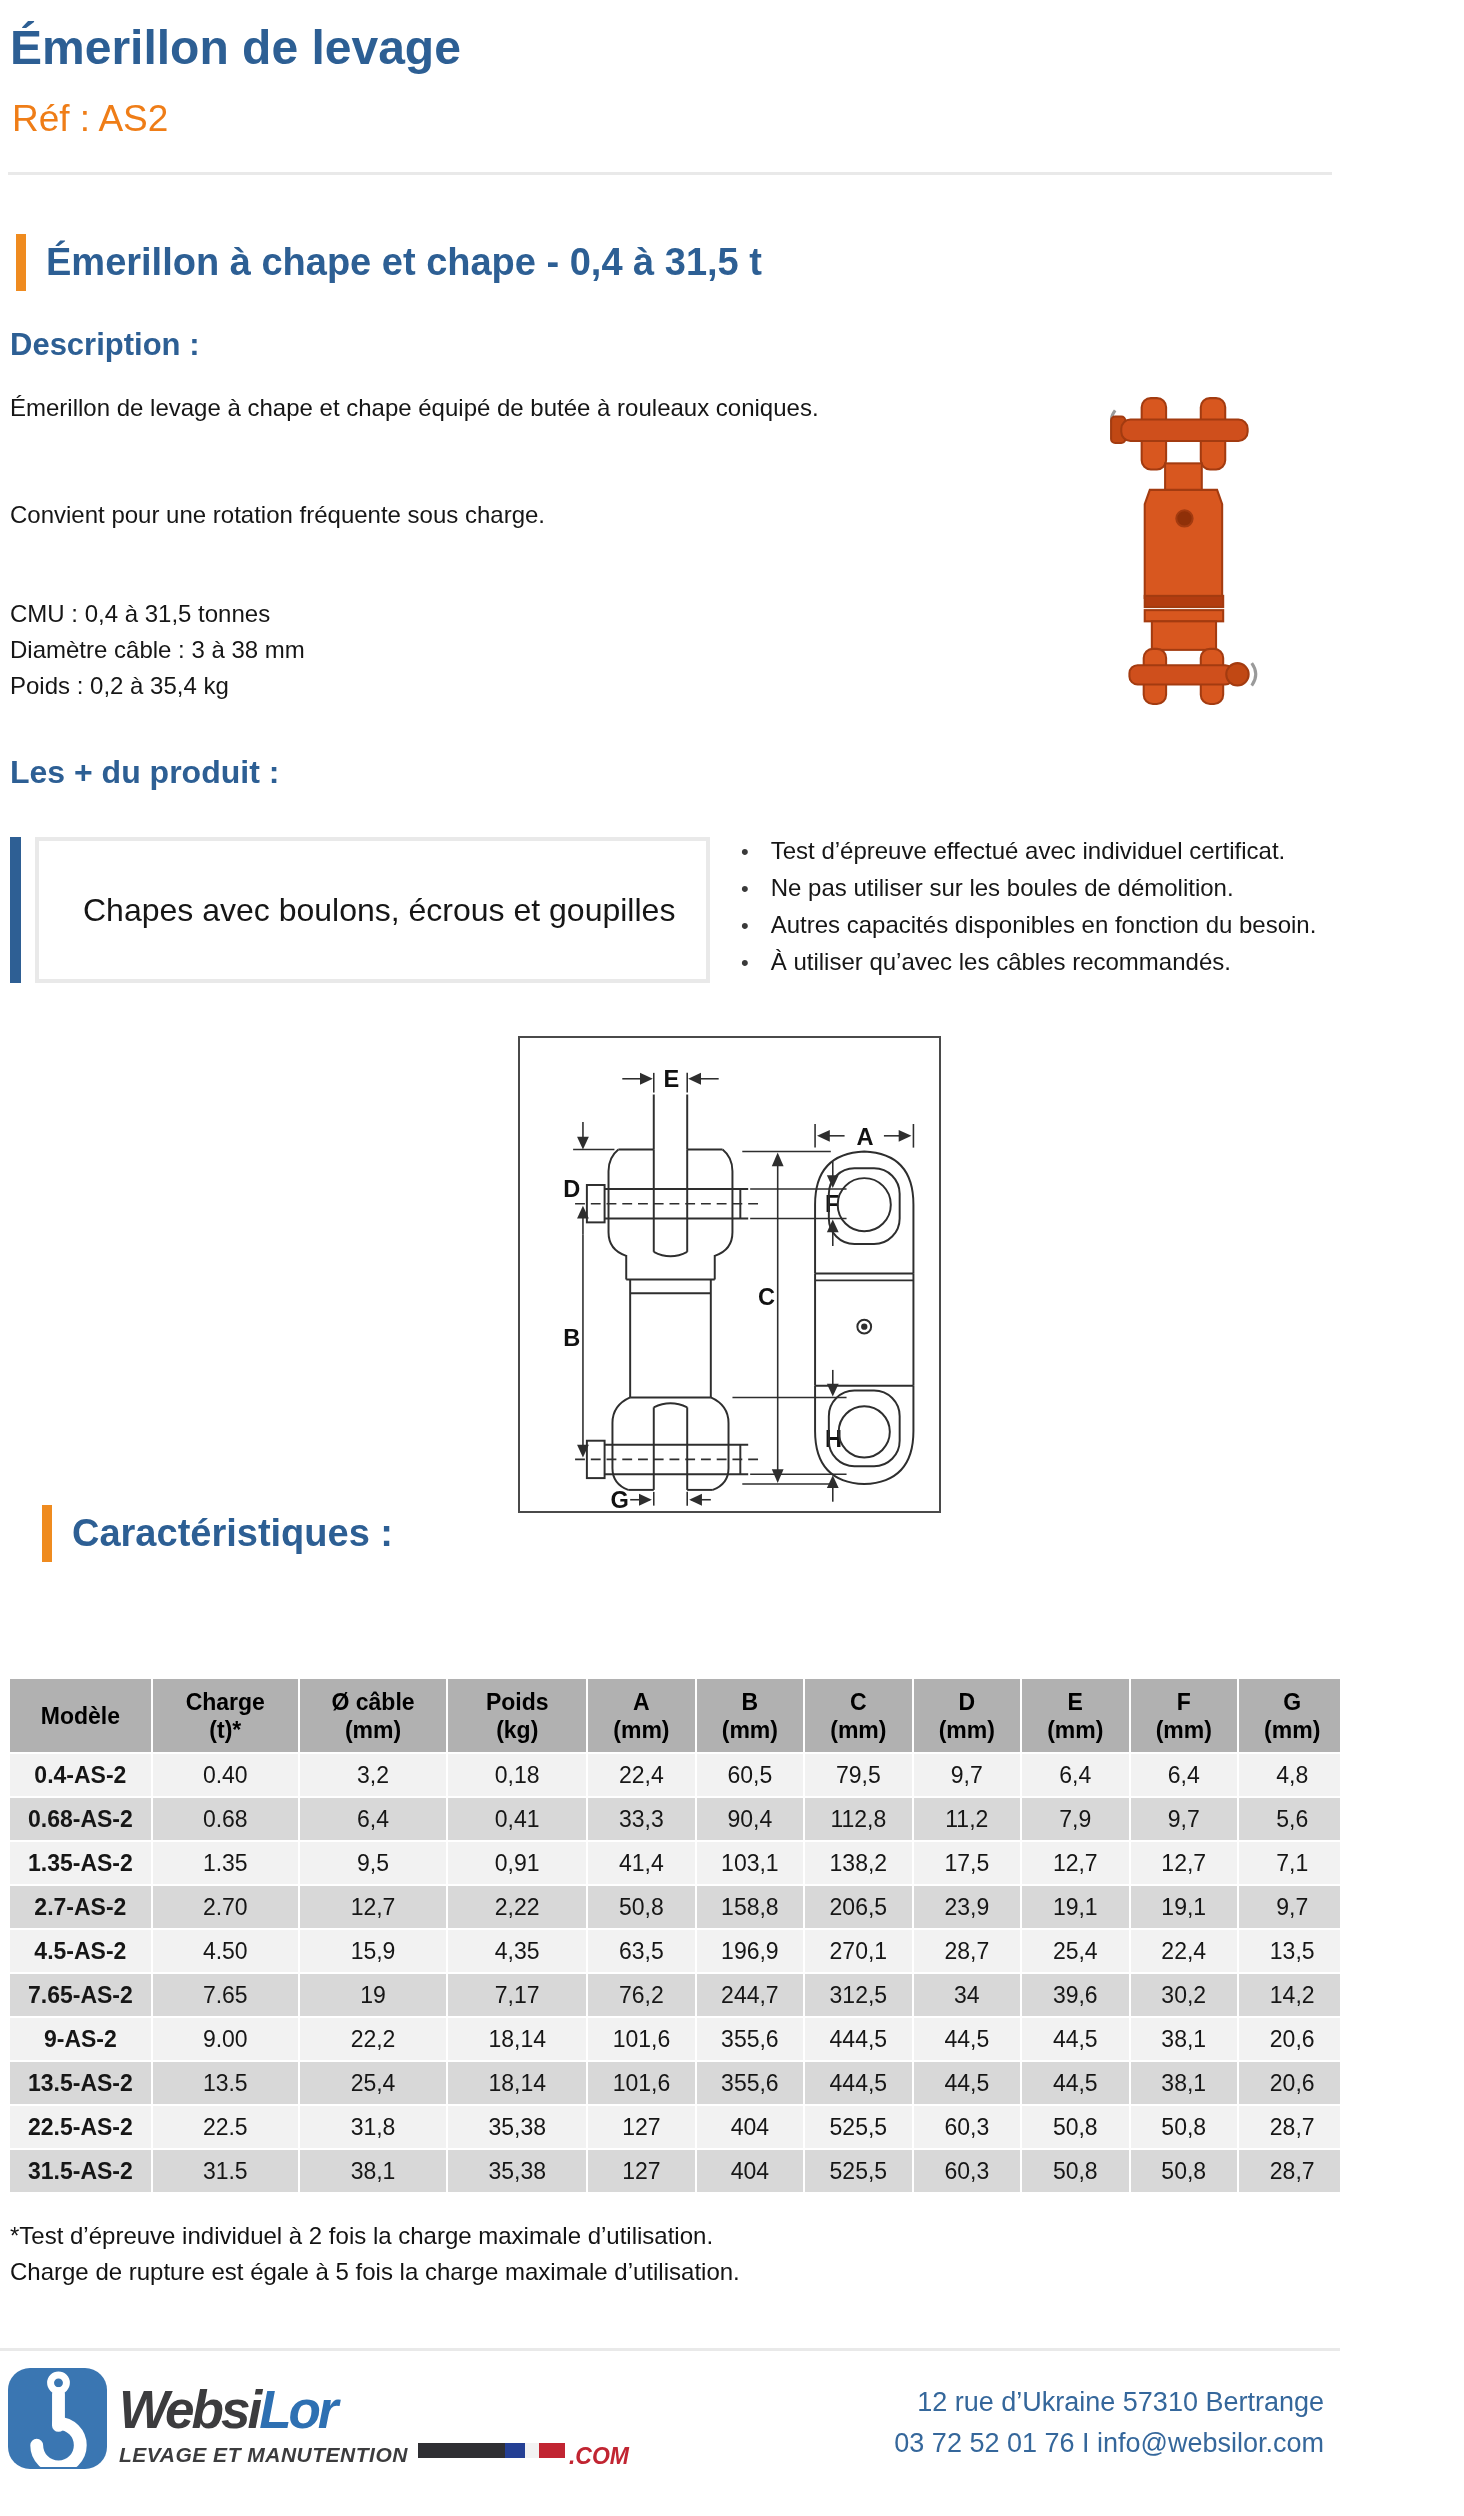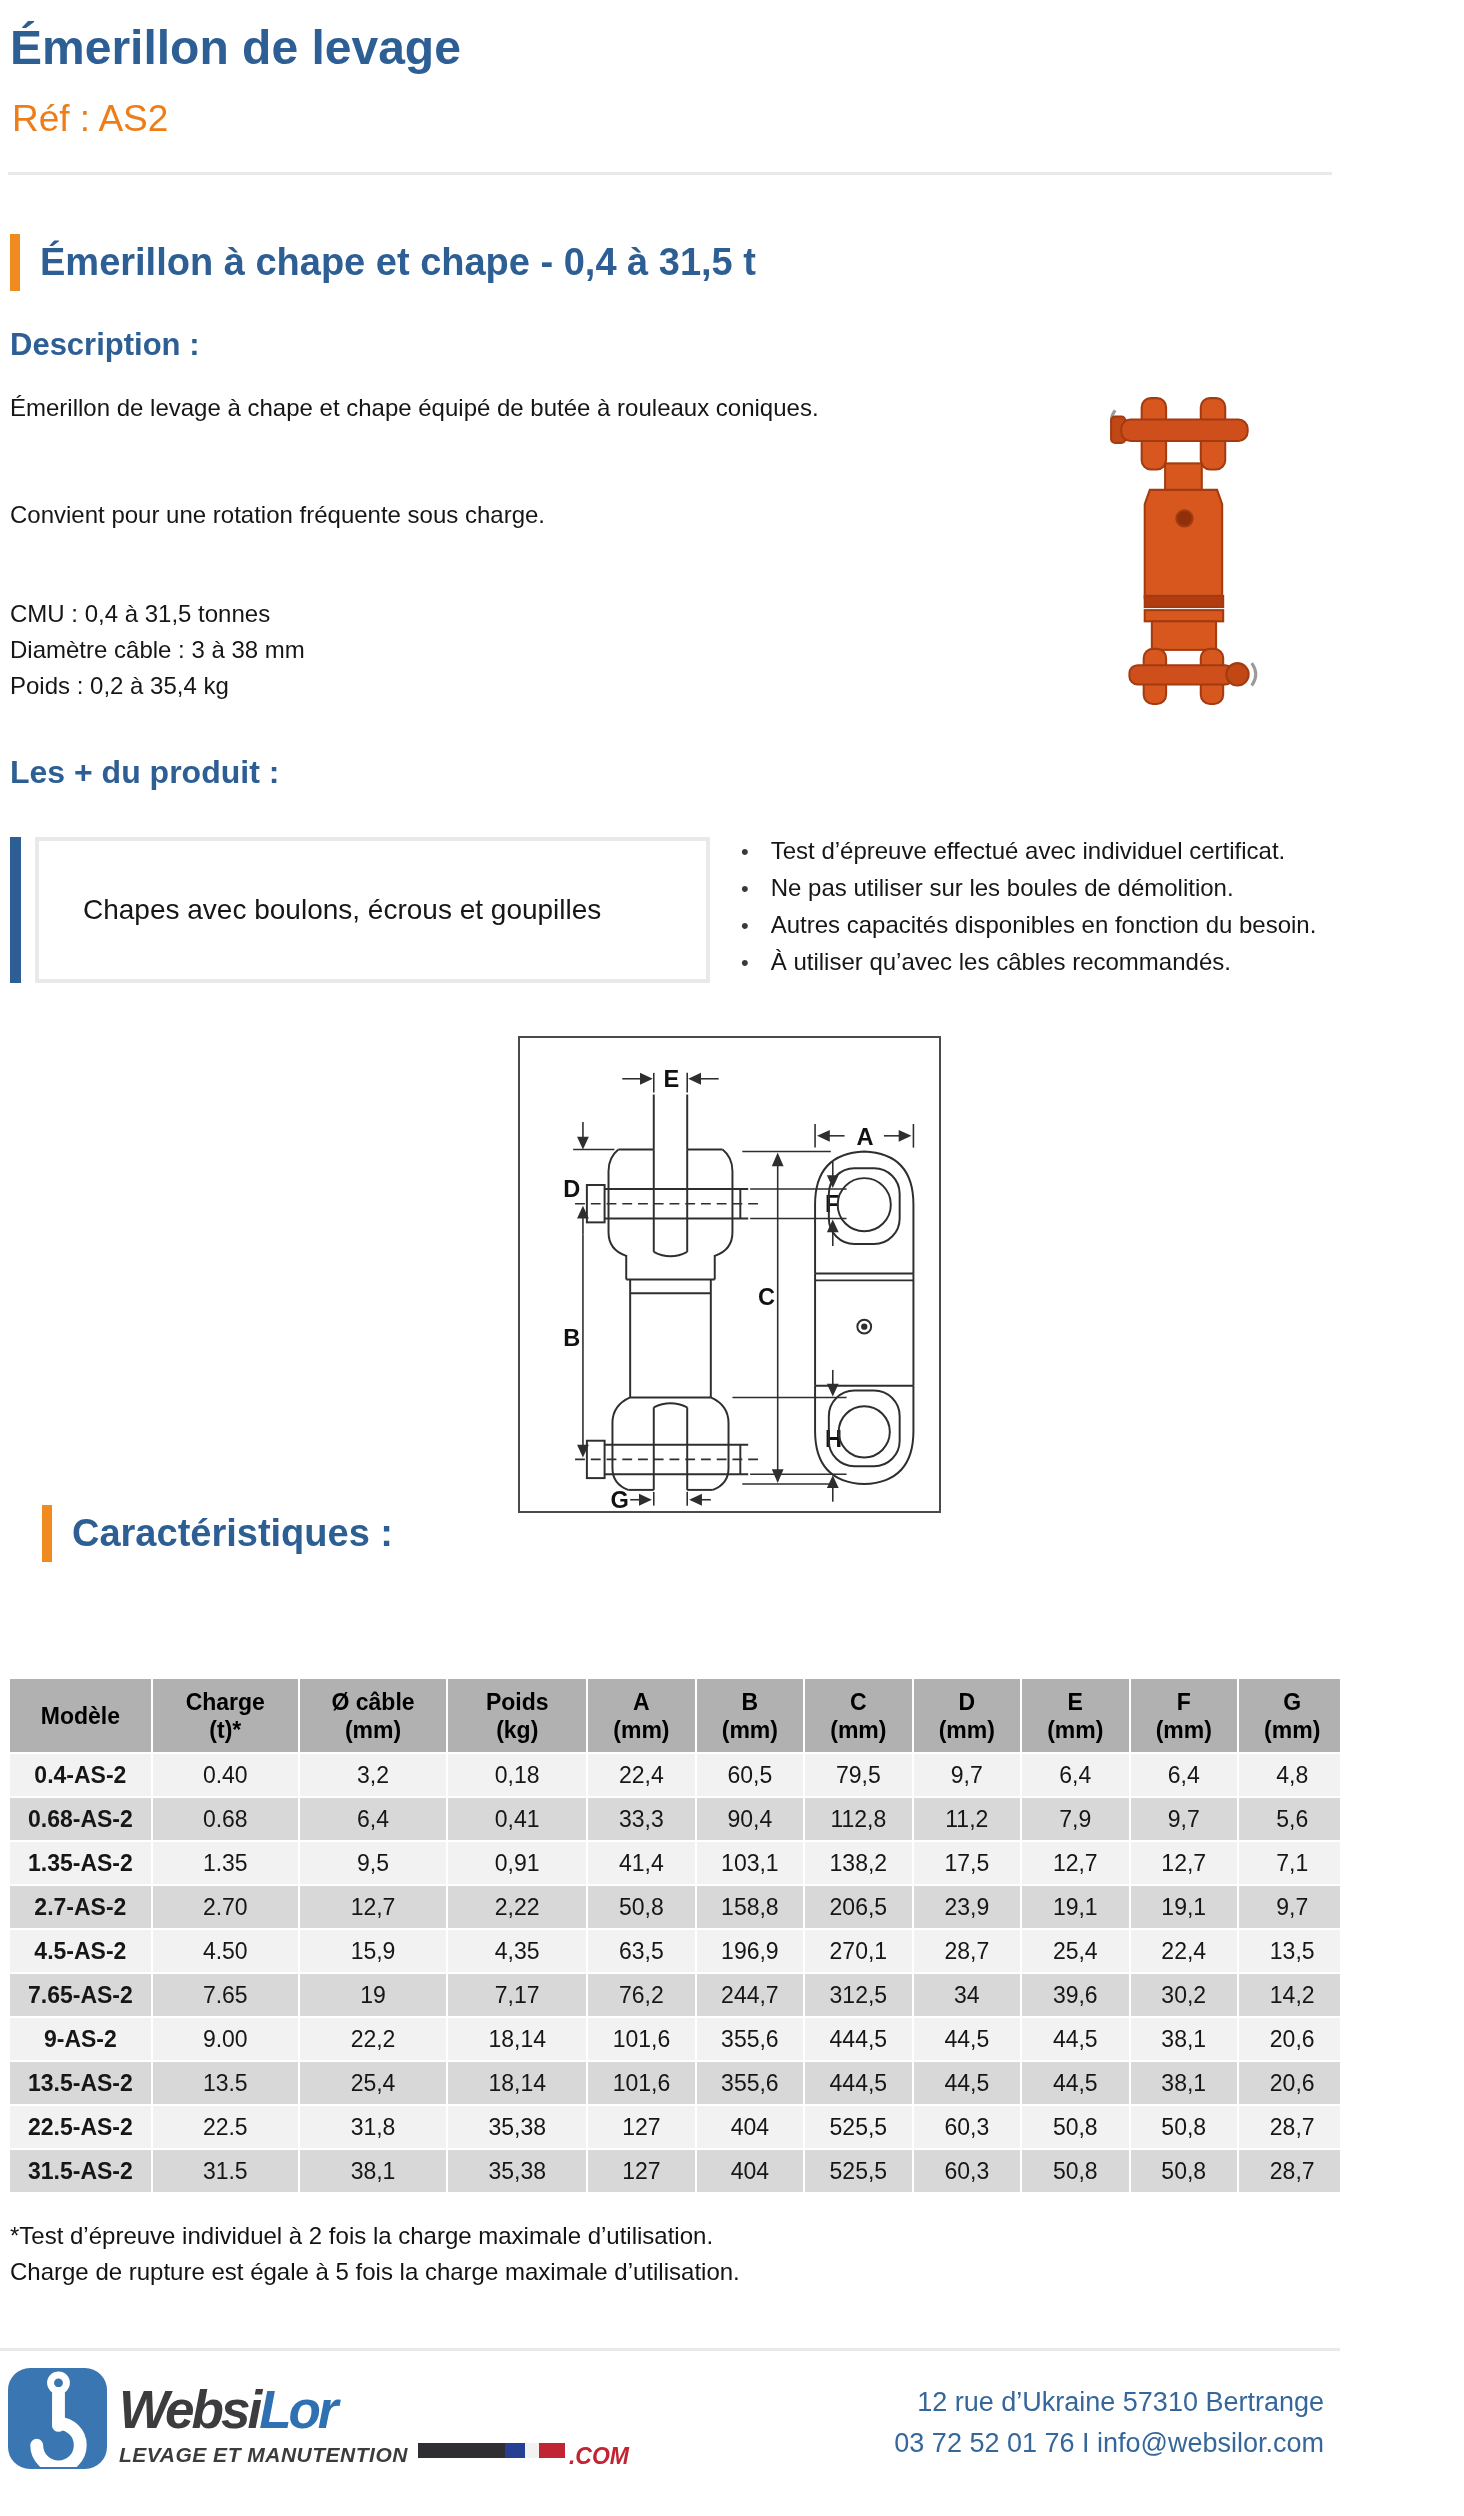--- a/index.html
+++ b/index.html
@@ -9,37 +9,37 @@
 
   .page-title { position:absolute; left:10px; top:20px; font-size:48px; font-weight:700; color:#2d5f94; }
   .page-ref   { position:absolute; left:12px; top:98px; font-size:37px; color:#ef7d17; }
   .divider    { position:absolute; left:8px; right:8px; height:3px; background:#e9e9e9; }
   .divider-1  { top:172px; }
   .divider-2  { top:2348px; left:0; right:0; }
 
   .section-head { position:absolute; left:10px; display:flex; align-items:center; }
   .section-head .bar { width:10px; height:57px; background:#ef8b1f; margin-right:20px; }
   .section-head .txt { font-size:38px; font-weight:600; color:#2d5f94; }
-  .section-1 { top:234px; }
+  .section-1 { top:234px;margin-left:6px; }
   .section-2 { top:1505px;padding-left:32px; }
 
   .sub-head { position:absolute; left:10px; font-size:31px; font-weight:600; color:#2d5f94; }
   .desc-head { top:327px; }
   .plus-head { top:754px; font-size:32px; }
 
   .para { position:absolute; left:10px; font-size:24px; color:#161616; }
   .para-1 { top:394px; width:1069px; }
   .para-2 { top:501px; width:1069px; }
   .specs  { top:596px; line-height:36px; }
 
   .photo { position:absolute; left:1107px; top:392px; width:158px; height:333px; }
 
   .plus-bar { position:absolute; left:10px; top:837px; width:11px; height:146px; background:#2e5f94; }
   .plus-box { position:absolute; left:35px; top:837px; width:675px; height:146px; border:4px solid #e9e9e9; background:#fff;
-              display:flex; align-items:center; padding-left:44px; font-size:28px; }
+              display:flex; align-items:center; padding-left:44px; font-size:32px; }
   .plus-list { position:absolute; left:741px; top:837px; width:719px; list-style:none; }
   .plus-list li { display:flex; align-items:baseline; height:37px; font-size:24px; }
   .plus-list .dot { color:#3a3a3a; font-size:22px; margin-right:22px; }
 
   .diagram { position:absolute; left:518px; top:1036px; width:423px; height:477px; border:2px solid #4a4a4a; background:#fff; }
   .diagram svg { width:100%; height:100%; }
   .dline { stroke:#2e2e2e; stroke-width:2; fill:none; }
   .dthin { stroke:#2e2e2e; stroke-width:1.6; fill:none; }
   .ddash { stroke:#2e2e2e; stroke-width:1.6; fill:none; stroke-dasharray:10 6; }
   .darr  { fill:#2e2e2e; stroke:none; }

